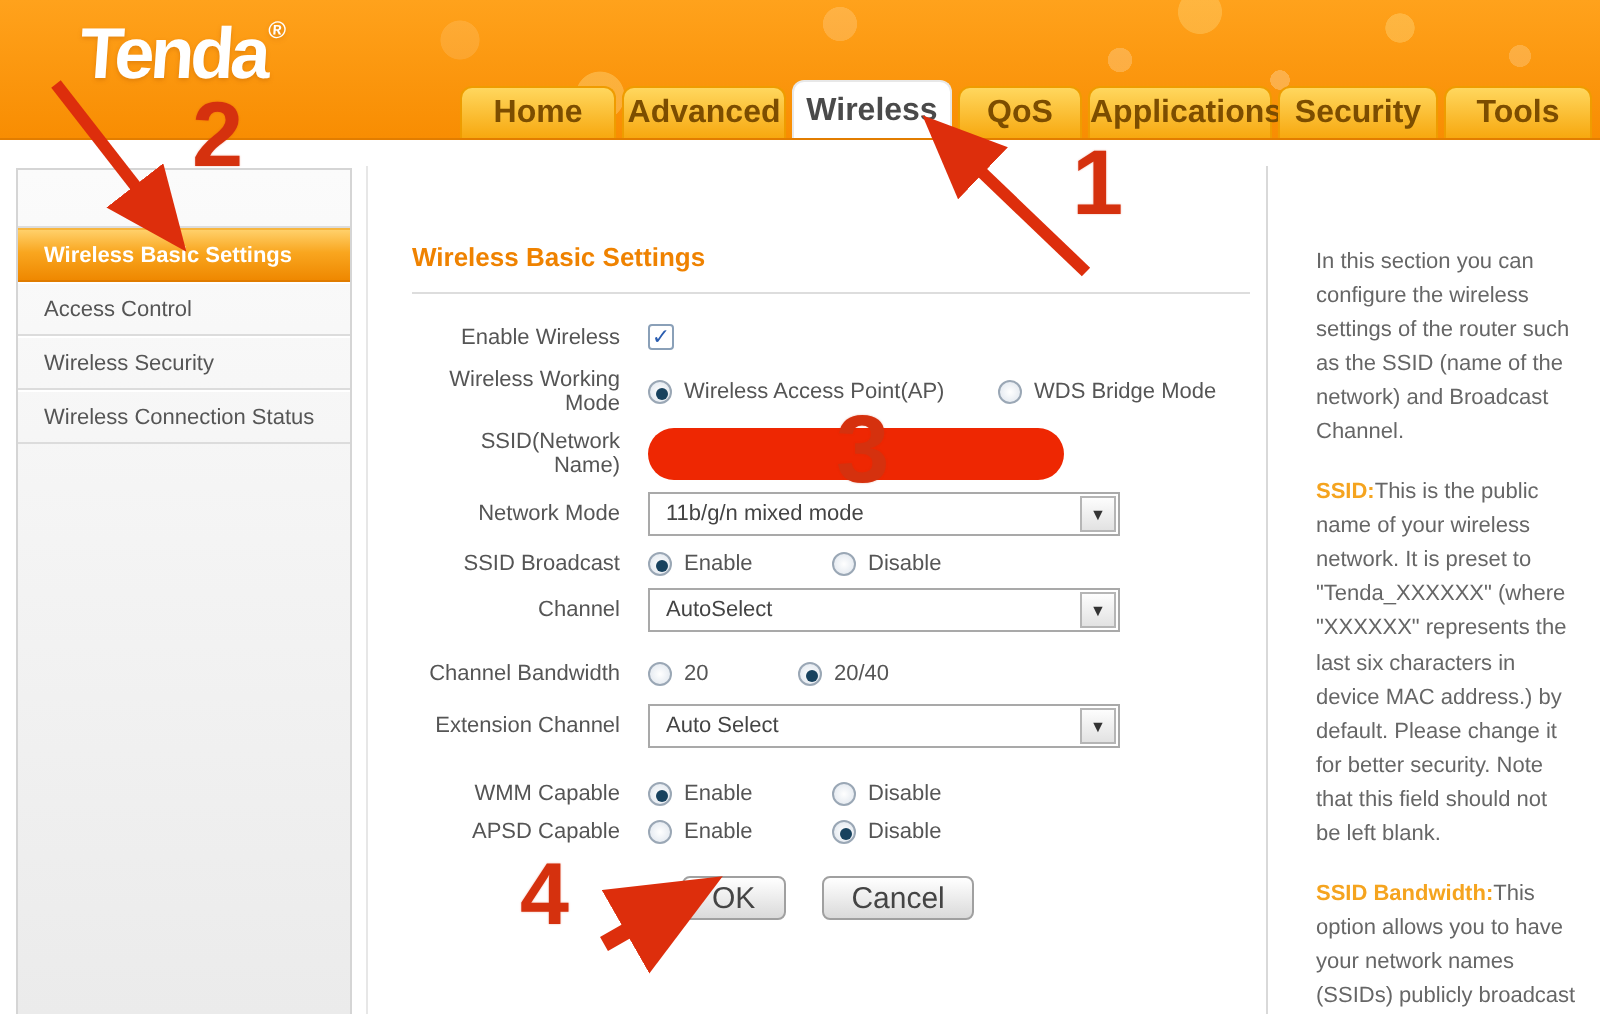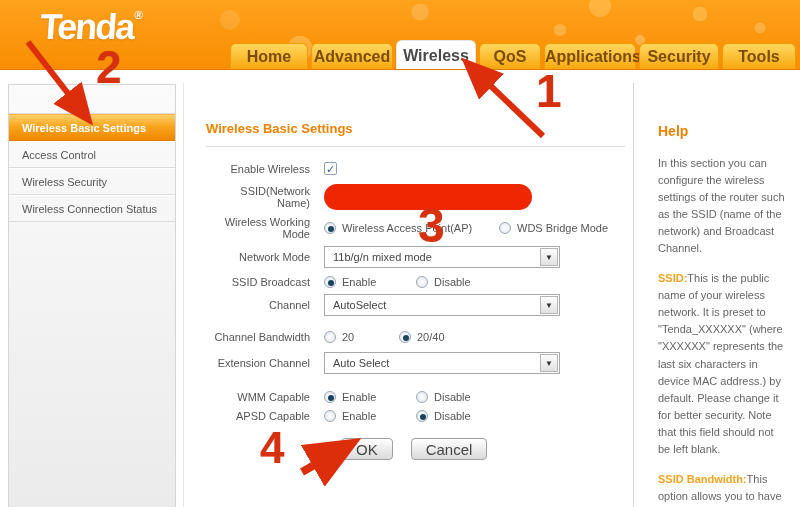--- a/index.html
+++ b/index.html
@@ -165,36 +165,36 @@
 <div id="main">
   <h1 class="main-title">Wireless Basic Settings</h1>
   <hr class="divider">
 
   <div class="row" style="margin-bottom:9px">
     <span class="lbl">Enable Wireless</span>
     <span class="checkbox checked"></span>
   </div>
 
   <div class="row" style="margin-bottom:6px">
+    <span class="lbl">Wireless Working Mode</span>
+    <span class="ctl">
+      <span class="radio-opt" style="min-width:175px">
+        <span class="radio checked"></span>
+        <span>Wireless Access Point(AP)</span>
+      </span>
+      <span class="radio-opt">
+        <span class="radio"></span>
+        <span>WDS Bridge Mode</span>
+      </span>
+    </span>
+  </div>
+
+  <div class="row" style="margin-bottom:6px">
     <span class="lbl">SSID(Network Name)</span>
     <span class="redact"></span>
-  </div>
-
-  <div class="row" style="margin-bottom:6px">
-    <span class="lbl">Wireless Working Mode</span>
-    <span class="ctl">
-      <span class="radio-opt" style="min-width:175px">
-        <span class="radio checked"></span>
-        <span>Wireless Access Point(AP)</span>
-      </span>
-      <span class="radio-opt">
-        <span class="radio"></span>
-        <span>WDS Bridge Mode</span>
-      </span>
-    </span>
   </div>
 
   <div class="row" style="margin-bottom:8px">
     <span class="lbl">Network Mode</span>
     <span class="select">
       <span>11b/g/n mixed mode</span>
       <span class="arrow-btn"></span>
     </span>
   </div>
 
@@ -270,21 +270,20 @@
     </span>
   </div>
 
   <div class="btn-row">
     <button class="btn">OK</button>
     <button class="btn">Cancel</button>
   </div>
 </div>
 
 <div id="help">
-  <h2>Help</h2>
   <p>In this section you can configure the wireless settings of the router such as the SSID (name of the network) and Broadcast Channel.</p>
   <p><span class="term">SSID:</span><span>This is the public name of your wireless network. It is preset to "Tenda_XXXXXX" (where "XXXXXX" represents the last six characters in device MAC address.) by default. Please change it for better security. Note that this field should not be left blank.</span></p>
   <p><span class="term">SSID Bandwidth:</span><span>This option allows you to have your network names (SSIDs) publicly broadcast or if you choose to disable it, the SSID will be hidden.</span></p>
 </div>
 
 <svg id="arrows" viewBox="0 0 800 507">
   <defs>
     <marker id="ah" markerWidth="7" markerHeight="7" refX="4.5" refY="3" orient="auto">
       <path d="M0,0 L7,3 L0,6 z" fill="#dd2e0c"></path>
     </marker>

